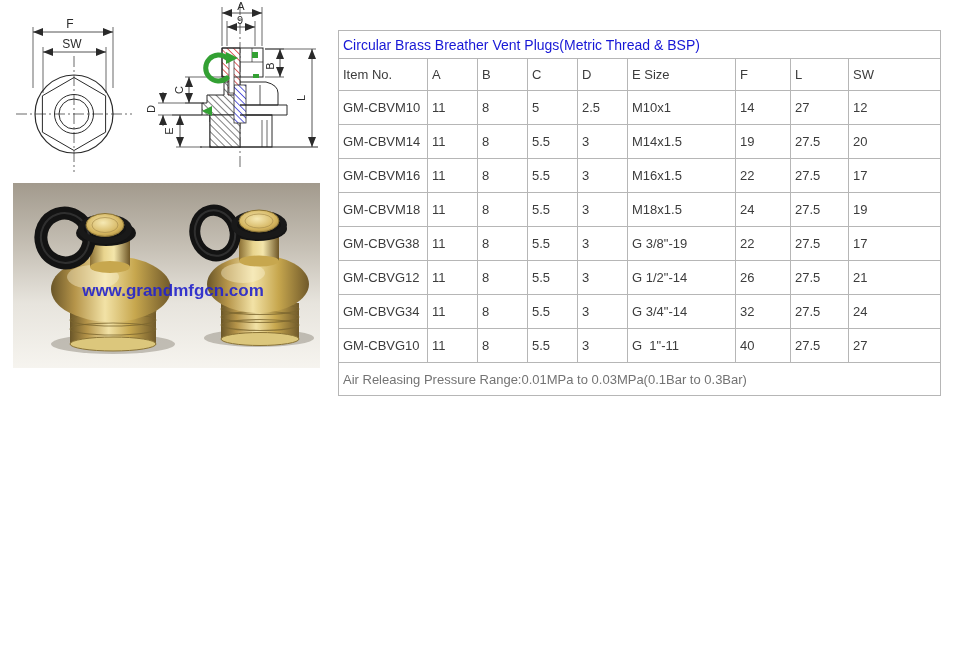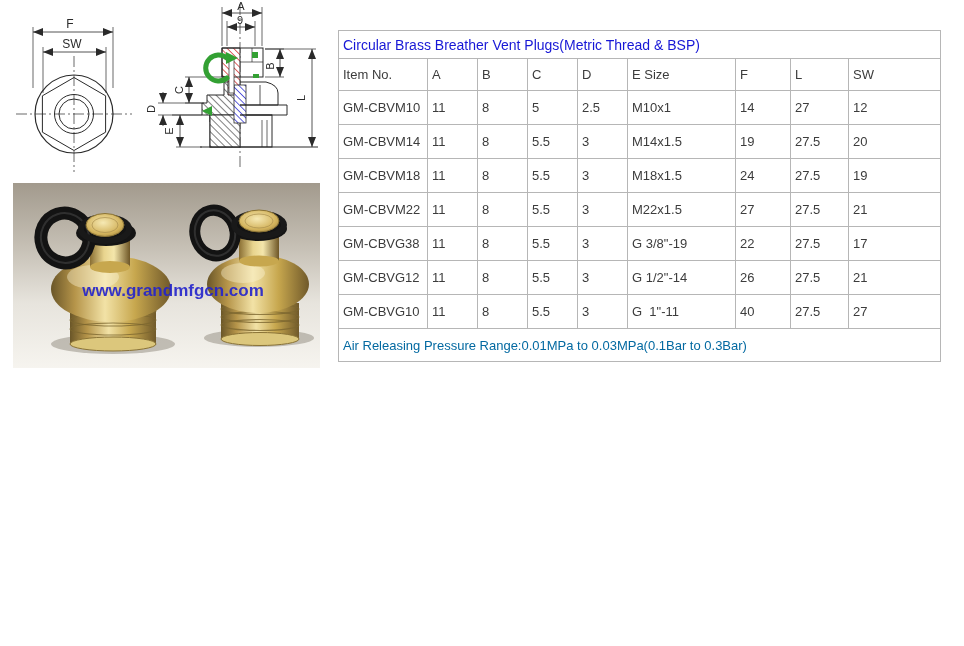--- a/index.html
+++ b/index.html
@@ -255,42 +255,42 @@
           <td>11</td>
           <td>8</td>
           <td>5.5</td>
           <td>3</td>
           <td>M14x1.5</td>
           <td>19</td>
           <td>27.5</td>
           <td>20</td>
         </tr>
         <tr>
+          <td>GM-CBVM16</td>
+          <td>11</td>
+          <td>8</td>
+          <td>5.5</td>
+          <td>3</td>
+          <td>M16x1.5</td>
+          <td>22</td>
+          <td>27.5</td>
+          <td>17</td>
+        </tr>
+        <tr>
           <td>GM-CBVM18</td>
           <td>11</td>
           <td>8</td>
           <td>5.5</td>
           <td>3</td>
           <td>M18x1.5</td>
           <td>24</td>
           <td>27.5</td>
           <td>19</td>
         </tr>
         <tr>
-          <td>GM-CBVM22</td>
-          <td>11</td>
-          <td>8</td>
-          <td>5.5</td>
-          <td>3</td>
-          <td>M22x1.5</td>
-          <td>27</td>
-          <td>27.5</td>
-          <td>21</td>
-        </tr>
-        <tr>
           <td>GM-CBVG38</td>
           <td>11</td>
           <td>8</td>
           <td>5.5</td>
           <td>3</td>
           <td>G 3/8"-19</td>
           <td>22</td>
           <td>27.5</td>
           <td>17</td>
         </tr>
@@ -299,29 +299,40 @@
           <td>11</td>
           <td>8</td>
           <td>5.5</td>
           <td>3</td>
           <td>G 1/2"-14</td>
           <td>26</td>
           <td>27.5</td>
           <td>21</td>
         </tr>
         <tr>
+          <td>GM-CBVG34</td>
+          <td>11</td>
+          <td>8</td>
+          <td>5.5</td>
+          <td>3</td>
+          <td>G 3/4"-14</td>
+          <td>32</td>
+          <td>27.5</td>
+          <td>24</td>
+        </tr>
+        <tr>
           <td>GM-CBVG10</td>
           <td>11</td>
           <td>8</td>
           <td>5.5</td>
           <td>3</td>
           <td>G  1"-11</td>
           <td>40</td>
           <td>27.5</td>
           <td>27</td>
         </tr>
         <tr>
-        <td colspan="9" class="footer-cell" style="color: #0369a1;">Air Releasing Pressure Range:0.01MPa to 0.03MPa(0.1Bar to 0.3Bar)</td>
+        <td colspan="9" class="footer-cell" style="color: #737373;">Air Releasing Pressure Range:0.01MPa to 0.03MPa(0.1Bar to 0.3Bar)</td>
       </tr>
     </tbody>
   </table>
 
 </div>
 
 </body></html>

